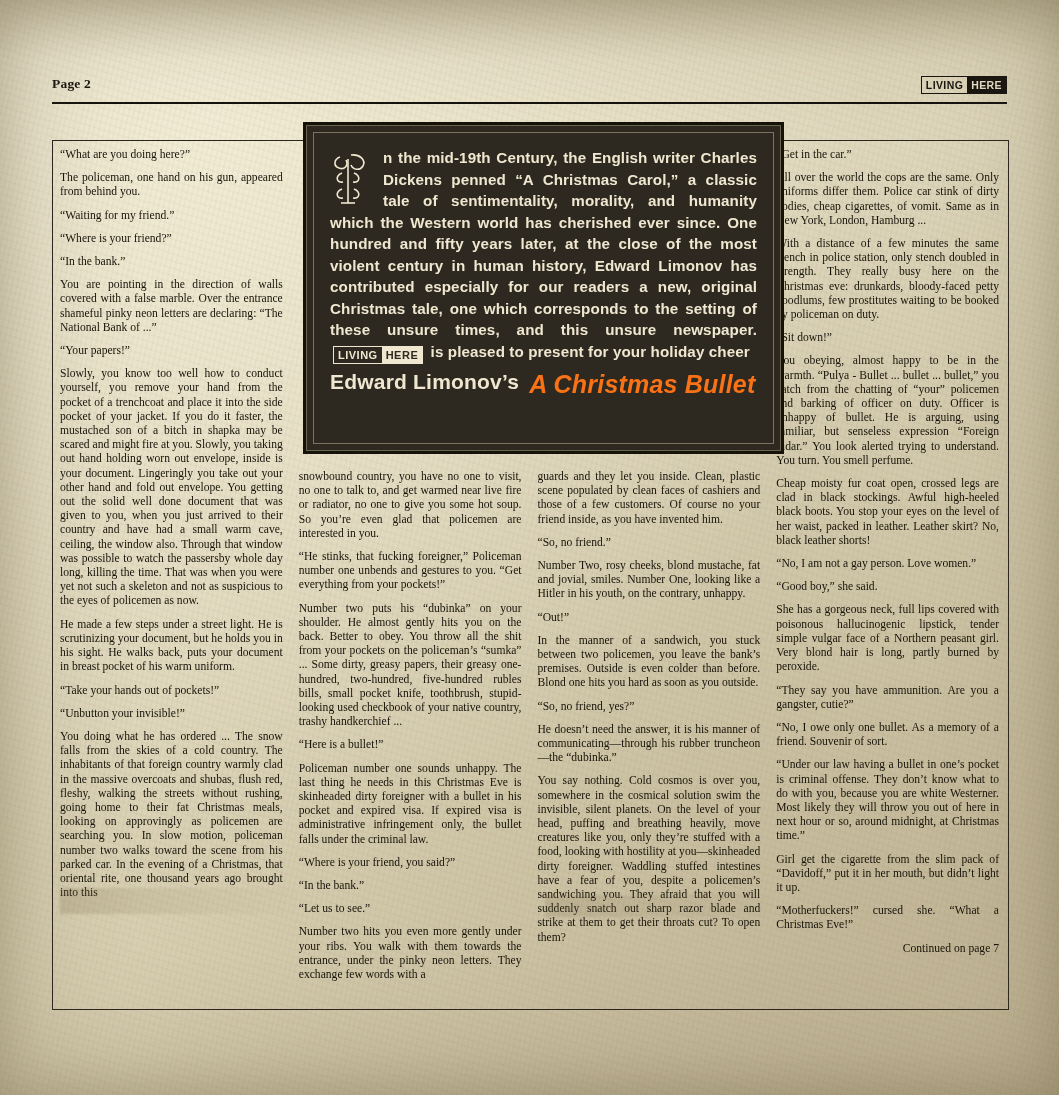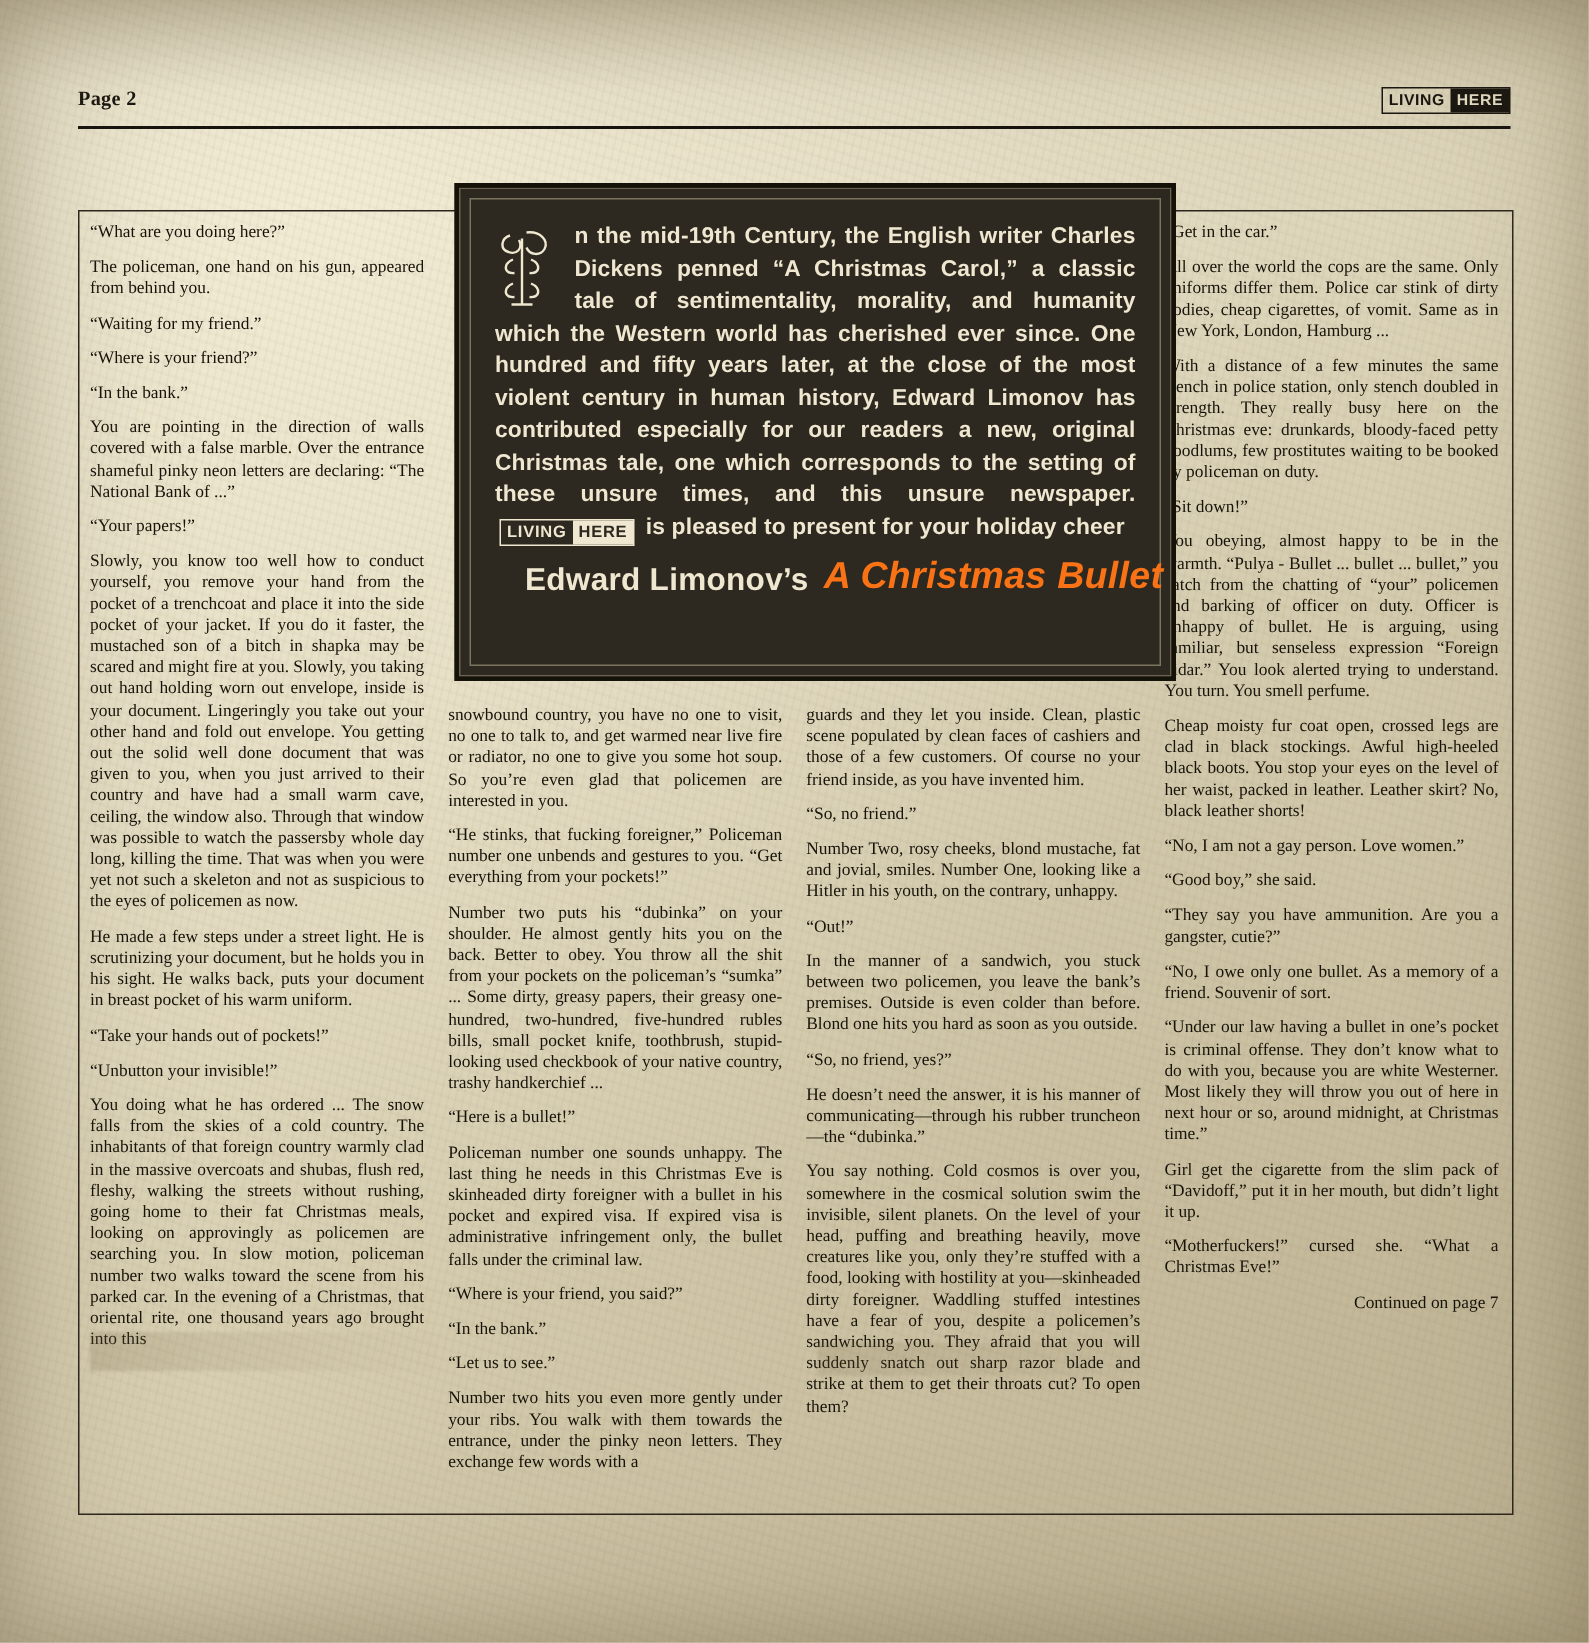--- a/index.html
+++ b/index.html
@@ -36,21 +36,21 @@
     inset: 0;
     pointer-events: none;
     box-shadow: inset 0 0 120px rgba(90,75,45,0.35), inset 0 0 40px rgba(90,75,45,0.18);
   }
 
   
   .masthead {
     position: absolute;
     left: 52px;
     right: 52px;
-    top: 58px;
+    top: 76px;
     height: 26px;
     border-bottom: 2px solid #15120e;
     display: flex;
     align-items: flex-start;
     justify-content: space-between;
   }
   .page-label {
     font-family: "Liberation Serif", serif;
     font-weight: bold;
     font-size: 13.5px;
@@ -163,24 +163,23 @@
     line-height: 16px;
     letter-spacing: .5px;
     margin: 0 3px;
   }
   .lh-inline .a { padding: 0 4px; color: #efe7cf; }
   .lh-inline .b { padding: 0 4px; background: #efe7cf; color: #2d2820; }
 
   .deck-title-row {
     margin-top: 6px;
     display: flex;
-    align-items: flex-end;
+    align-items: flex-start;
     gap: 10px;
     white-space: nowrap;
-    margin-left: 20px;
   }
   .deck-author {
     font-family: "Liberation Sans", sans-serif;
     font-weight: bold;
     font-size: 21px;
     color: #efe7cf;
     letter-spacing: .2px;
   }
   .deck-title {
     font-family: "Liberation Sans", sans-serif;
@@ -269,20 +268,21 @@
 
     <div class="col">
       <p>“Get in the car.”</p>
       <p>All over the world the cops are the same. Only uniforms differ them. Police car stink of dirty bodies, cheap cigarettes, of vomit. Same as in New York, London, Hamburg ...</p>
       <p>With a distance of a few minutes the same stench in police station, only stench doubled in strength. They really busy here on the Christmas eve: drunkards, bloody-faced petty hoodlums, few prostitutes waiting to be booked by policeman on duty.</p>
       <p>“Sit down!”</p>
       <p>You obeying, almost happy to be in the warmth. “Pulya - Bullet ... bullet ... bullet,” you catch from the chatting of “your” policemen and barking of officer on duty. Officer is unhappy of bullet. He is arguing, using familiar, but senseless expression “Foreign pidar.” You look alerted trying to understand. You turn. You smell perfume.</p>
       <p>Cheap moisty fur coat open, crossed legs are clad in black stockings. Awful high-heeled black boots. You stop your eyes on the level of her waist, packed in leather. Leather skirt? No, black leather shorts!</p>
       <p>“No, I am not a gay person. Love women.”</p>
       <p>“Good boy,” she said.</p>
+      <p>She has a gorgeous neck, full lips covered with poisonous hallucinogenic lipstick, tender simple vulgar face of a Northern peasant girl. Very blond hair is long, partly burned by peroxide.</p>
       <p>“They say you have ammunition. Are you a gangster, cutie?”</p>
       <p>“No, I owe only one bullet. As a memory of a friend. Souvenir of sort.</p>
       <p>“Under our law having a bullet in one’s pocket is criminal offense. They don’t know what to do with you, because you are white Westerner. Most likely they will throw you out of here in next hour or so, around midnight, at Christmas time.”</p>
       <p>Girl get the cigarette from the slim pack of “Davidoff,” put it in her mouth, but didn’t light it up.</p>
       <p>“Motherfuckers!” cursed she. “What a Christmas Eve!”</p>
       <p class="continued">Continued on page 7</p>
     </div>
   </div>
 
   <div class="deck">

